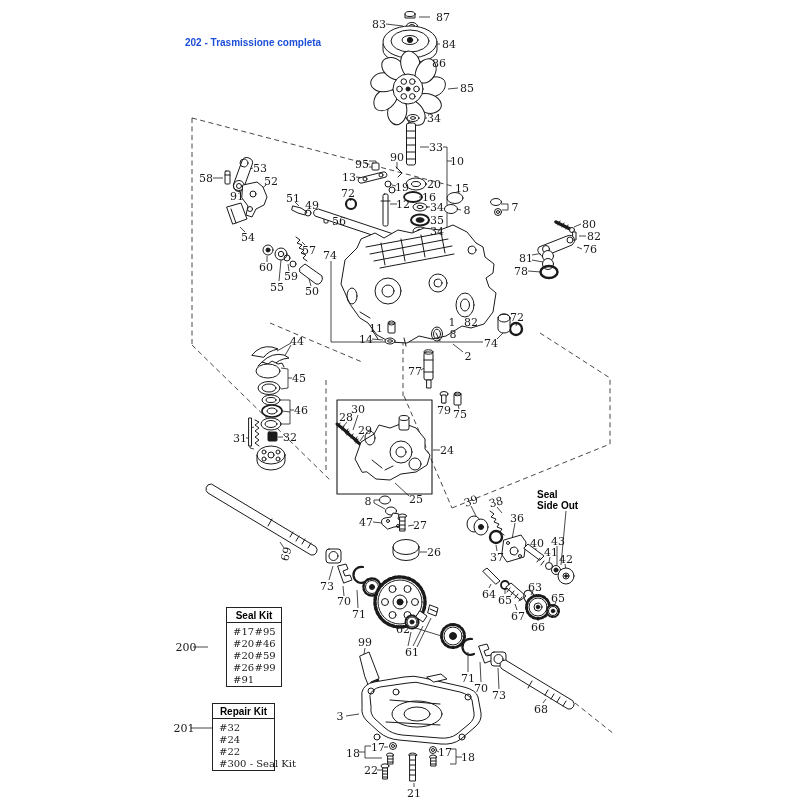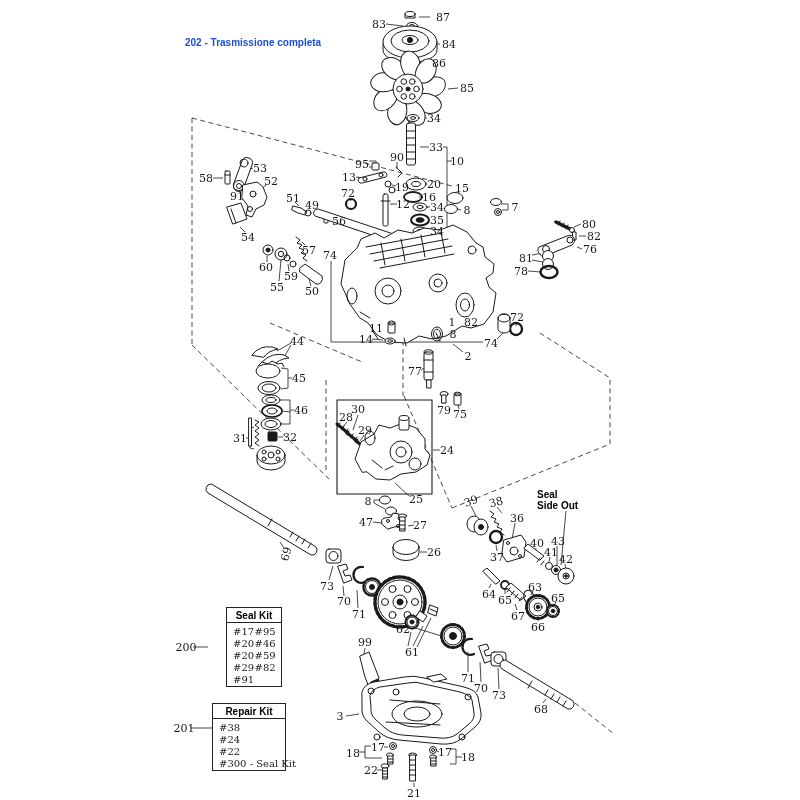--- a/index.html
+++ b/index.html
@@ -660,35 +660,35 @@
         </div>
         <div class="kit-row">
           <span>#20</span>
           <span>#46</span>
         </div>
         <div class="kit-row">
           <span>#20</span>
           <span>#59</span>
         </div>
         <div class="kit-row">
-          <span>#29</span>
-          <span>#82</span>
+          <span>#26</span>
+          <span>#99</span>
         </div>
         <div class="kit-row">
           <span>#91</span>
           <span></span>
         </div>
       </div>
   </div>
 
-  <div class="kit-box" style="left:212px;top:703px;width:74px;height:68px;">
+  <div class="kit-box" style="left:212px;top:703px;width:63px;height:68px;">
     <div class="kit-title">Repair Kit</div>
     <div class="kit-rows" id="repair-kit-rows">
         <div class="kit-row">
-          <span>#38</span>
+          <span>#32</span>
         </div>
         <div class="kit-row">
           <span>#24</span>
         </div>
         <div class="kit-row">
           <span>#22</span>
         </div>
         <div class="kit-row">
           <span>#300 - Seal Kit</span>
         </div>

